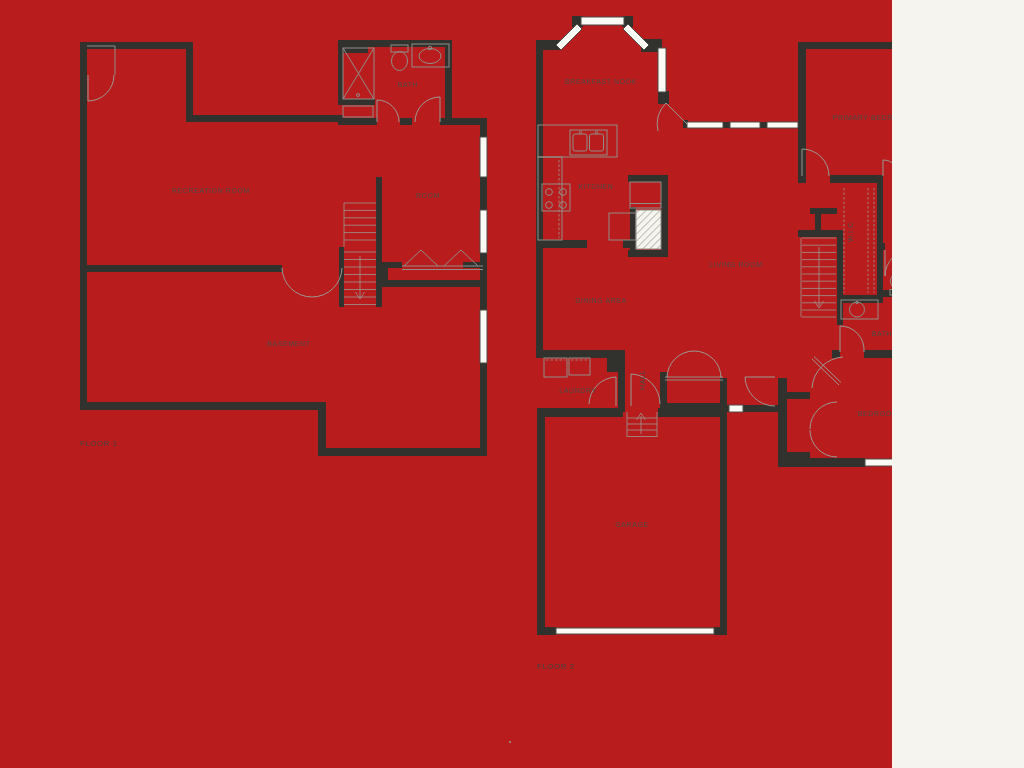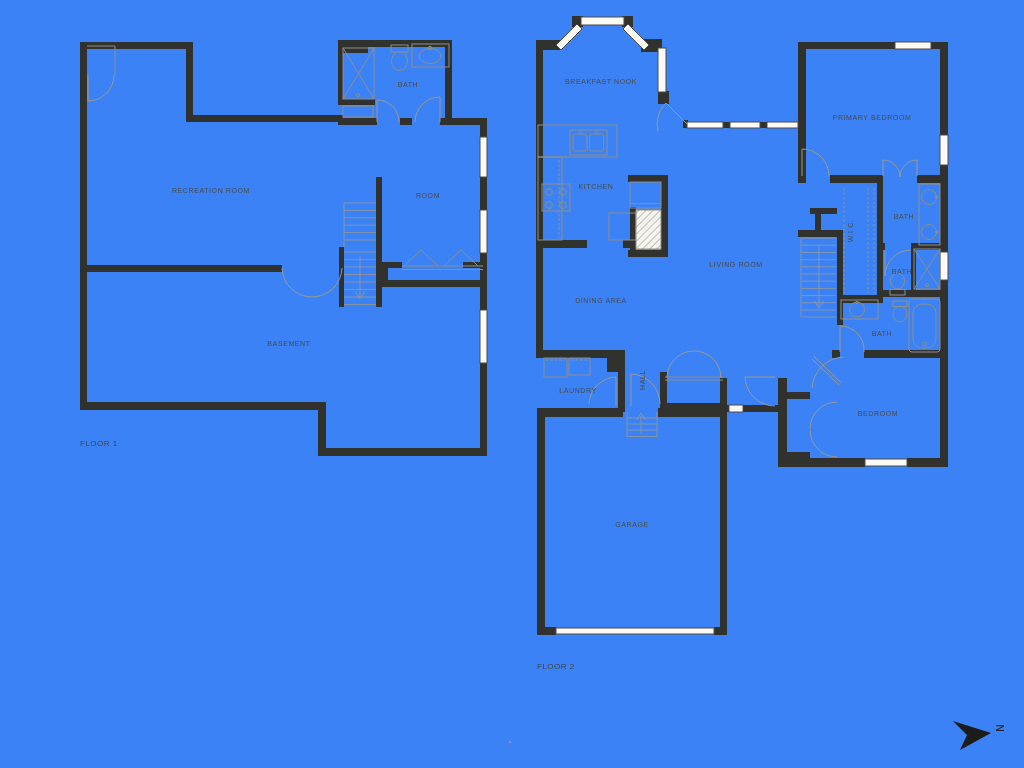--- a/index.html
+++ b/index.html
@@ -1,16 +1,16 @@
 <!DOCTYPE html>
 <html><head>
 <meta charset="utf-8">
 <style>
   html,body{margin:0;padding:0;background:#f5f4ee;}
-  .stage{position:relative;width:1024px;height:768px;background:#3b82f6;overflow:hidden;
+  .stage{position:relative;width:892px;height:768px;background:#b91c1c;overflow:hidden;
          font-family:"Liberation Sans", sans-serif;text-decoration:underline;}
   svg{position:absolute;left:0;top:0;}
   .wall{fill:#31312e;stroke:none;}
   .win{fill:#fbfaf5;stroke:#4e4d49;stroke-width:1;}
   .fix{fill:none;stroke:#8f8e88;stroke-width:1;}
   .door{fill:none;stroke:#9a9992;stroke-width:1;}
   .tread{stroke:#9a9992;stroke-width:0.8;fill:none;}
   .dash{stroke:#9a9992;stroke-width:0.8;fill:none;stroke-dasharray:2.5,2;}
   .lbl{font-size:7px;fill:#4c4b45;letter-spacing:0.6px;text-anchor:middle;
        font-family:"Liberation Sans",sans-serif;}

